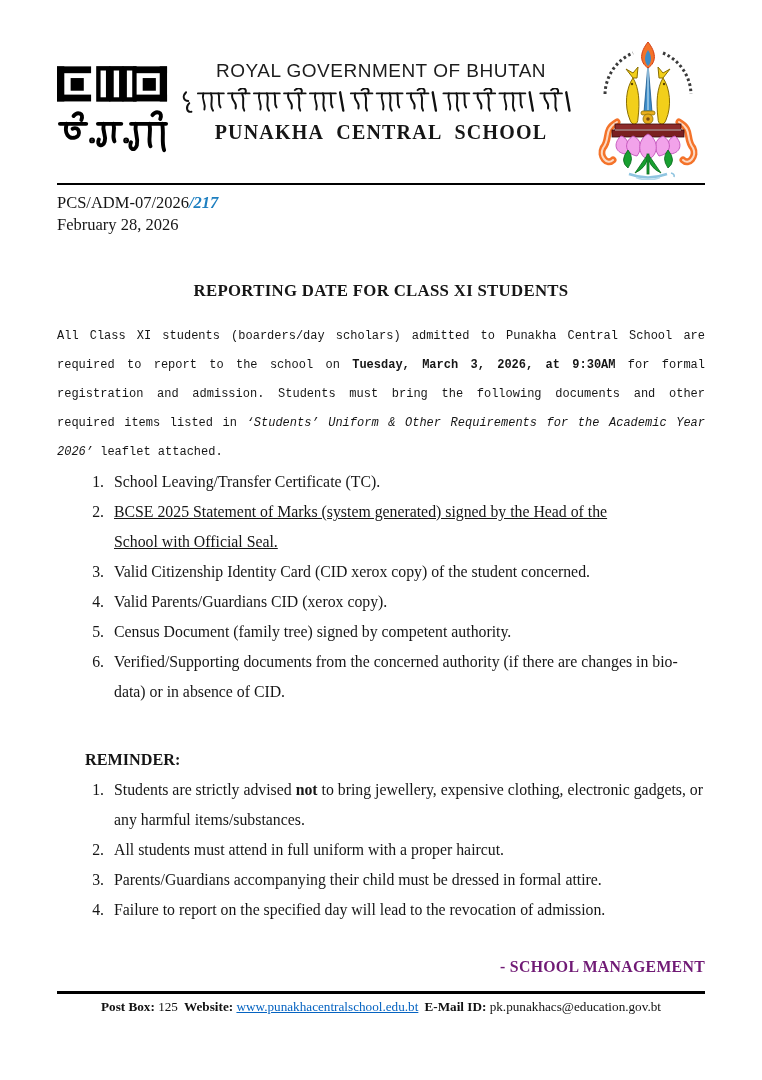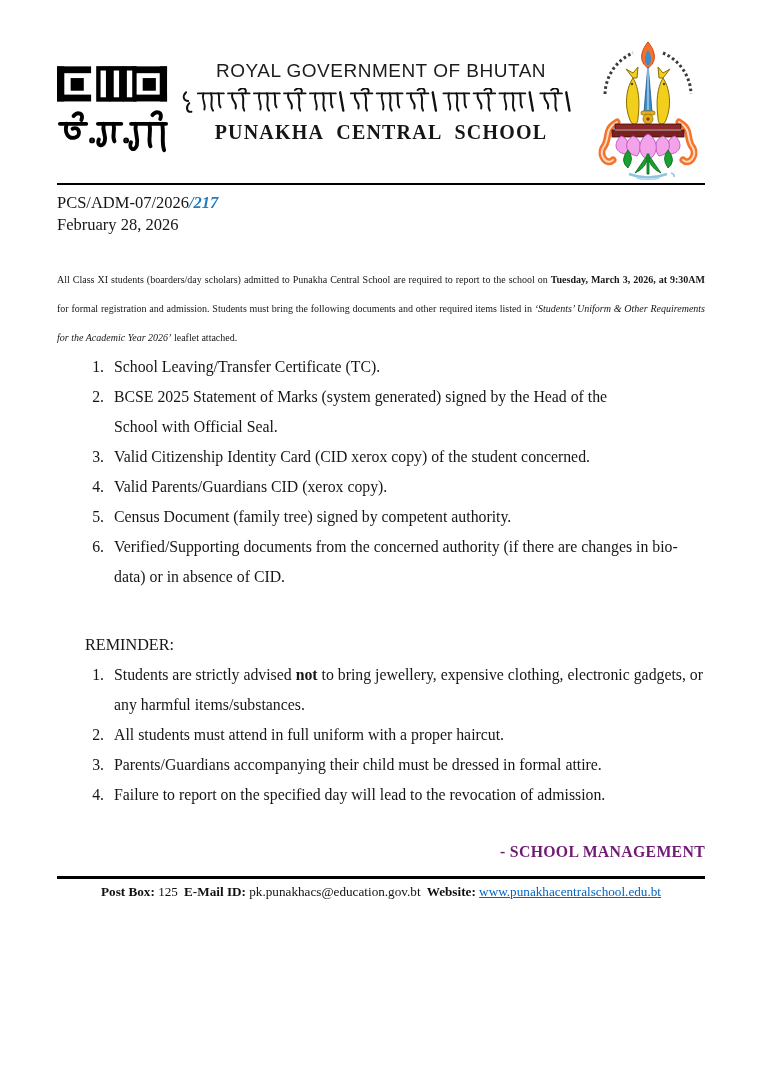--- a/index.html
+++ b/index.html
@@ -20,30 +20,30 @@
   .sr-only { position: absolute; width: 1px; height: 1px; overflow: hidden; clip: rect(0 0 0 0); white-space: nowrap; }
 
   .header-rule { border-bottom: 2.5px solid #000; margin-top: 3px; }
 
   
   .ref-row { display: flex; justify-content: space-between; margin-top: 7px; font-size: 16.5px; line-height: 22px; flex-direction: column; }
   .ref-serial { color: #1E7FC0; font-style: italic; font-weight: bold; }
 
   
   .doc-title { text-align: center; font-size: 16.8px; font-weight: bold; letter-spacing: .3px; margin-top: 44px; line-height: 22px; }
-  .intro { margin-top: 29px; font-size: 10px; line-height: 29px; text-align: justify; }
+  .intro { margin-top: 20px; font-size: 12px; line-height: 29px; text-align: justify; font-family: Liberation Mono, monospace; }
   .intro .b { font-weight: bold; }
   .intro .i { font-style: italic; }
 
   ol.doc-list { margin-top: 0; padding-left: 51px; font-size: 15.8px; line-height: 30px; list-style: decimal; }
   ol.doc-list li { padding-left: 6px; }
-  ol.doc-list li:nth-child(2) { max-width: 545px; }
+  ol.doc-list li:nth-child(2) { max-width: 545px; text-decoration: underline; }
   ol.doc-list li:nth-child(6) { max-width: 620px; }
 
-  .reminder-head { margin-top: 42px; margin-left: 28px; font-size: 16.2px; font-weight: normal; line-height: 22px; }
+  .reminder-head { margin-top: 42px; margin-left: 28px; font-size: 16.2px; font-weight: bold; line-height: 22px; }
   ol.reminder-list { margin-top: 4px; padding-left: 51px; font-size: 15.8px; line-height: 30px; list-style: decimal; }
   ol.reminder-list li { padding-left: 6px; }
   ol.reminder-list li:first-child { max-width: 625px; }
   .reminder-list .b { font-weight: bold; }
 
   .signoff { margin-top: 32px; text-align: right; font-size: 15.8px; font-weight: bold; color: #701a75; letter-spacing: .3px; line-height: 20px; }
 
   
   .footer-rule { border-bottom: 3.5px solid #000; margin-top: 14px; }
   .footer { margin-top: 4px; font-size: 13.2px; line-height: 18px; color: #111; }
@@ -200,20 +200,21 @@
     </div>
   </div>
 
   <div class="header-rule"></div>
 
   <div class="ref-row">
     <div><span>PCS/ADM-07/2026</span><span class="ref-serial">/217</span></div>
     <div>February 28, 2026</div>
   </div>
 
+  <div class="doc-title">REPORTING DATE FOR CLASS XI STUDENTS</div>
 
   <p class="intro"><span>All Class XI students (boarders/day scholars) admitted to Punakha Central School are required to report to the school on </span><span class="b">Tuesday, March 3, 2026, at 9:30AM</span><span> for formal registration and admission. Students must bring the following documents and other required items listed in </span><span class="i">‘Students’ Uniform &amp; Other Requirements for the Academic Year 2026’</span><span> leaflet attached.</span></p>
 
   <ol class="doc-list">
     <li>School Leaving/Transfer Certificate (TC).</li>
     <li>BCSE 2025 Statement of Marks (system generated) signed by the Head of the School with Official Seal.</li>
     <li>Valid Citizenship Identity Card (CID xerox copy) of the student concerned.</li>
     <li>Valid Parents/Guardians CID (xerox copy).</li>
     <li>Census Document (family tree) signed by competent authority.</li>
     <li>Verified/Supporting documents from the concerned authority (if there are changes in bio-data) or in absence of CID.</li>
@@ -226,18 +227,18 @@
     <li>Parents/Guardians accompanying their child must be dressed in formal attire.</li>
     <li>Failure to report on the specified day will lead to the revocation of admission.</li>
   </ol>
 
   <div class="signoff">- SCHOOL MANAGEMENT</div>
 
   <div class="footer-rule"></div>
   <div class="footer">
     <div class="f-line3">
       <span><b>Post Box:</b> <span>125</span></span>
+      <span><b>Website:</b> <a href="#" class="weblink">www.punakhacentralschool.edu.bt</a></span>
       <span><b>E-Mail ID:</b> <span>pk.punakhacs@education.gov.bt</span></span>
-      <span><b>Website:</b> <a href="#" class="weblink">www.punakhacentralschool.edu.bt</a></span>
     </div>
   </div>
 
 </div>
 
 </body></html>

